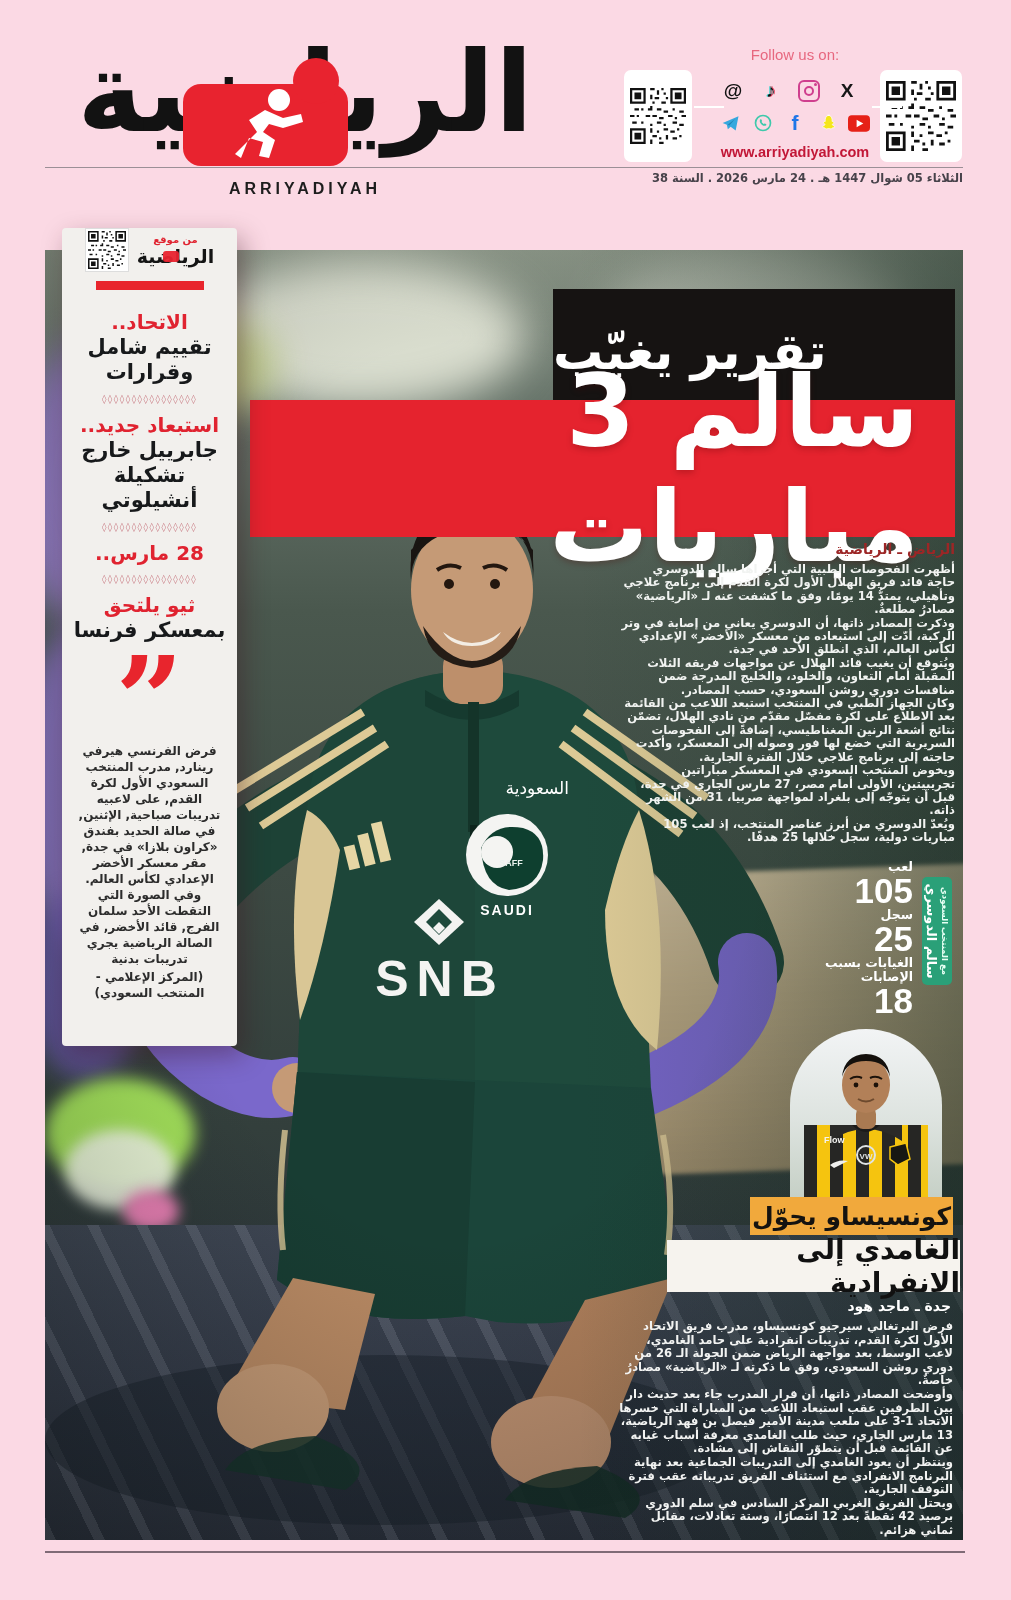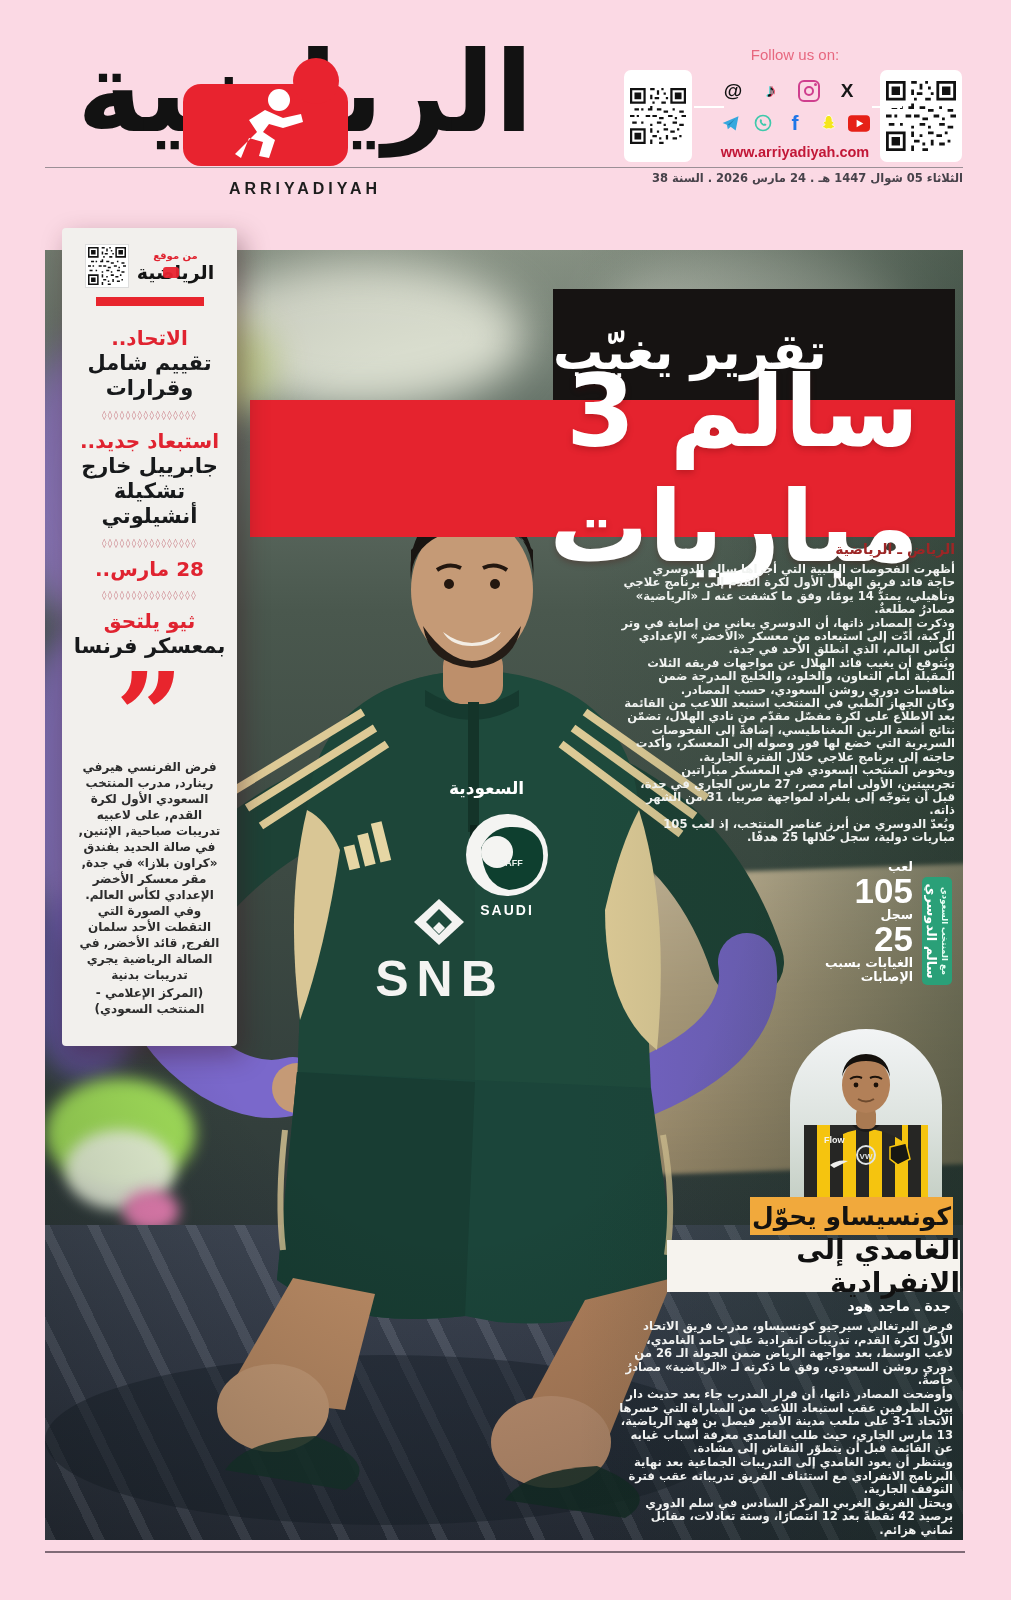--- a/index.html
+++ b/index.html
@@ -84,21 +84,21 @@
   .circle-photo{position:absolute;left:745px;top:779px;width:152px;height:168px;border-radius:76px 76px 0 0;overflow:hidden;
     background:linear-gradient(180deg,#f2f4f5 0%,#dde3df 55%,#c6d0c6 100%);z-index:21}
   .kicker2{position:absolute;left:705px;top:947px;width:203px;height:38px;background:#f1a93c;color:#151310;
     display:flex;align-items:center;justify-content:center;direction:rtl;font-size:25px;font-weight:900;z-index:22}
   .headline2{position:absolute;left:622px;top:990px;width:293px;height:52px;background:#f6f3ee;color:#111;
     display:flex;align-items:center;justify-content:center;direction:rtl;font-size:28px;font-weight:900;z-index:22}
   .dateline2{position:absolute;right:12px;top:1048px;direction:rtl;font-size:14px;font-weight:800;color:#fff;z-index:22}
 
   
   .side-card{position:absolute;left:62px;top:228px;width:175px;height:818px;background:#f2f0ed;border-radius:4px;
-    box-shadow:6px 10px 26px rgba(60,15,30,.38);z-index:30;text-align:center;direction:rtl;box-sizing:border-box;padding-top:16px}
+    box-shadow:6px 10px 26px rgba(60,15,30,.38);z-index:30;text-align:center;direction:rtl;box-sizing:border-box;}
   .side-qr-row{display:flex;align-items:center;justify-content:center;gap:8px;direction:ltr}
   .side-qr{width:44px;height:44px;border:1px solid #ddd;background:#fff;padding:2px;box-sizing:border-box}
   .side-qr svg{width:100%;height:100%;display:block}
   .side-logo-col{text-align:center}
   .side-source{color:#e02330;font-size:10px;font-weight:800;direction:rtl}
   .side-logo-ar{position:relative;display:inline-block;font-size:19px;font-weight:900;color:#141414;direction:rtl}
   .side-logo-ar::after{content:"";position:absolute;left:26px;top:6px;width:16px;height:11px;background:#e8232f;border-radius:3px;opacity:.95}
   .side-redbar{width:108px;height:9px;background:#e8252d;margin:9px auto 20px}
   .side-kicker{color:#e02330;font-size:20px;font-weight:900;line-height:24px}
   .side-title{color:#17191b;font-size:21px;font-weight:900;line-height:25px;margin:1px 10px 0}
@@ -271,21 +271,21 @@
       <path d="M540 1050 L628 1028 L560 1196 L470 1180Z" fill="#b0805c"></path>
       <ellipse cx="228" cy="1158" rx="56" ry="44" fill="#c59a76"></ellipse>
       <ellipse cx="506" cy="1192" rx="60" ry="46" fill="#bd9070"></ellipse>
       <path d="M270 1186 Q340 1214 300 1240 L180 1220 Q200 1190 270 1186Z" fill="#16342b" opacity=".85"></path>
       <path d="M552 1216 Q620 1244 580 1268 L460 1250 Q480 1220 552 1216Z" fill="#142e27" opacity=".85"></path>
     </svg>
 
     <div class="vignette"></div>
     <div class="greenhue"></div>
 
-    <div class="abs" style="left:404px;top:528px;width:120px;text-align:left;color:#fff;font-weight:700;font-size:17px;direction:rtl;z-index:12">السعودية</div>
+    <div class="abs" style="left:404px;top:528px;width:120px;text-align:right;color:#fff;font-weight:400;font-size:17px;direction:rtl;z-index:12">السعودية</div>
     <div class="abs" style="left:438px;top:608px;width:56px;text-align:center;color:#eaf3ee;font-weight:800;font-size:9px;font-family:'Liberation Sans',sans-serif;z-index:12">SAFF</div>
     <div class="abs" style="left:402px;top:652px;width:120px;text-align:center;color:#fff;font-weight:800;font-size:14px;letter-spacing:2px;font-family:'Liberation Sans',sans-serif;z-index:12">SAUDI</div>
     <div class="abs" style="left:300px;top:700px;width:190px;text-align:center;color:#f4f4f2;font-weight:700;font-size:50px;letter-spacing:8px;font-family:'Liberation Sans',sans-serif;z-index:12">SNB</div>
 
     <div class="kicker-box">تقرير يغيّب</div>
     <div class="red-box">سالم 3 مباريات</div>
 
     <div class="dateline1">الرياض ـ الرياضية</div>
     <div class="article-1">
       <p>أظهرت الفحوصات الطبية التي أجراها سالم الدوسري حاجة قائد فريق الهلال الأول لكرة القدم إلى برنامج علاجي وتأهيلي، يمتدُّ 14 يومًا، وفق ما كشفت عنه لـ «الرياضية» مصادرُ مطلعةٌ.</p>
@@ -295,20 +295,21 @@
       <p>ويخوض المنتخب السعودي في المعسكر مباراتين تجريبيتين، الأولى أمام مصر، 27 مارس الجاري في جدة، قبل أن يتوجّه إلى بلغراد لمواجهة صربيا، 31 من الشهر ذاته.</p>
       <p>ويُعدّ الدوسري من أبرز عناصر المنتخب، إذ لعب 105 مباريات دولية، سجل خلالها 25 هدفًا.</p>
     </div>
 
     <div class="stats">
       <div class="stat-label">لعب</div>
       <div class="stat-value">105</div>
       <div class="stat-label">سجل</div>
       <div class="stat-value">25</div>
       <div class="stat-label" style="margin-right:0;margin-left:auto">الغيابات بسبب الإصابات</div>
+      <div class="stat-value">18</div>
     </div>
     <div class="badge">
       <div class="badge-inner">
         <span class="badge-sub">مع المنتخب السعودي</span>
         <span class="badge-name">سالم الدوسري</span>
       </div>
     </div>
 
     <div class="circle-photo">
       <svg width="152" height="168" viewBox="0 0 152 168">

